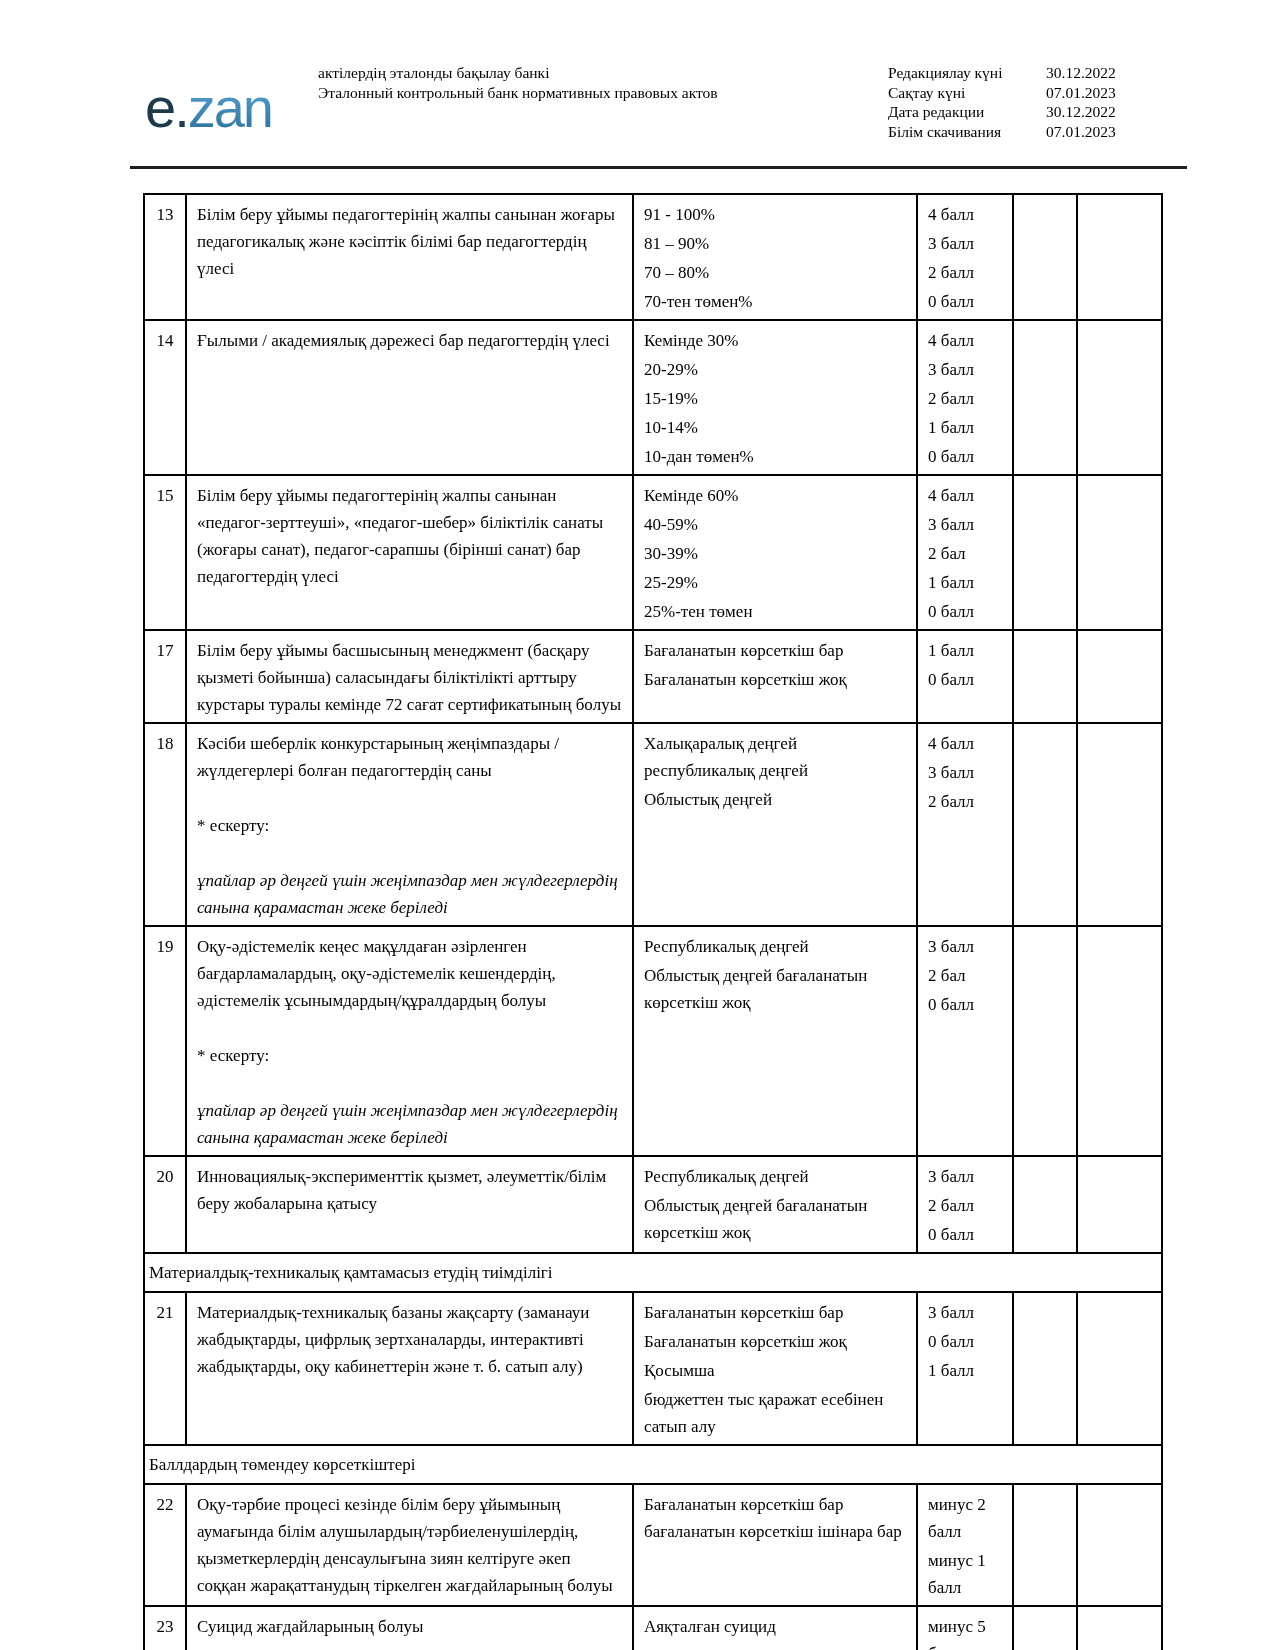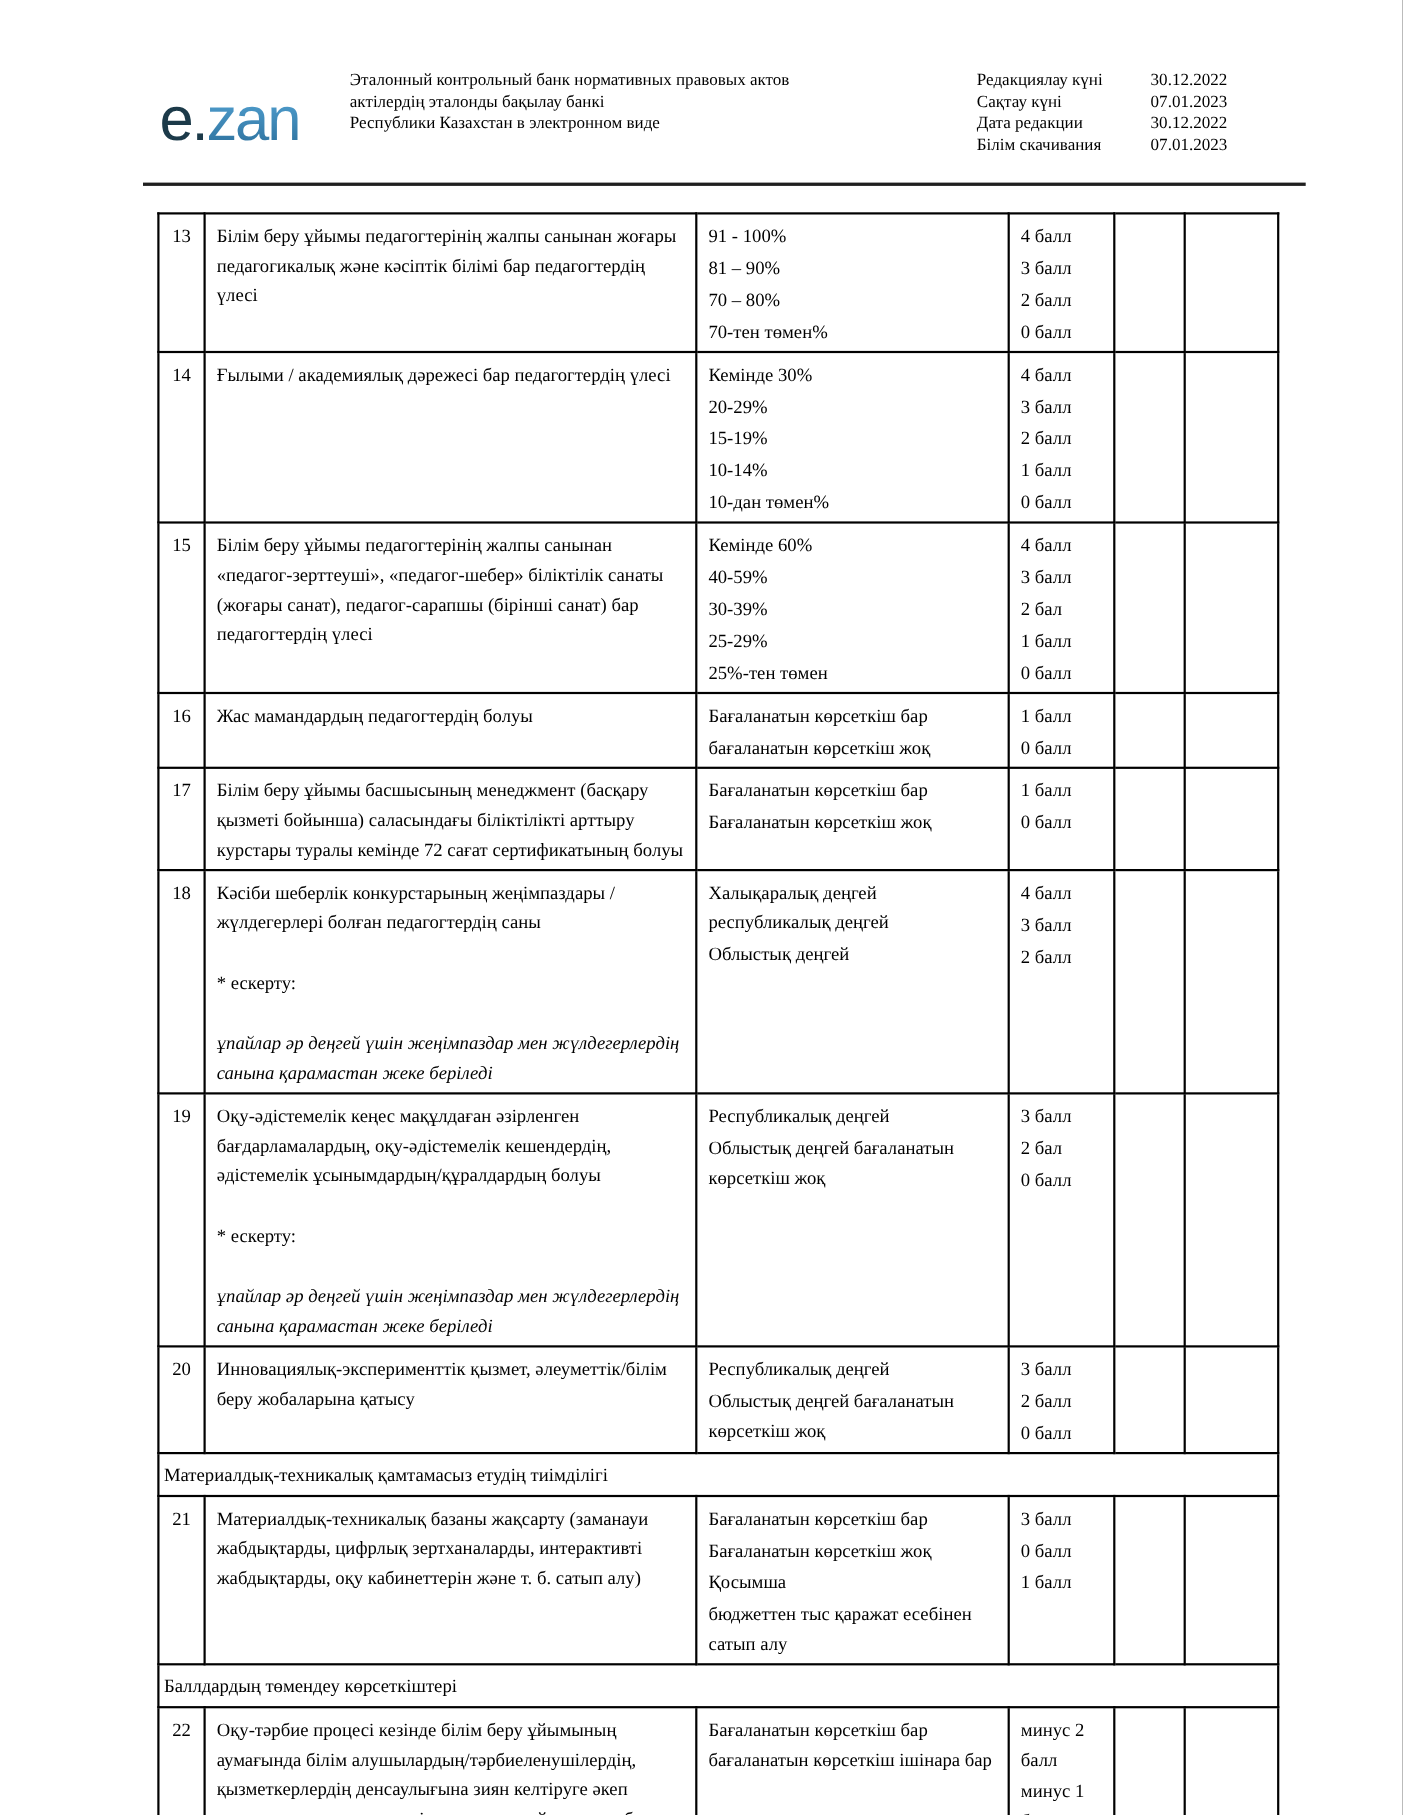--- a/index.html
+++ b/index.html
@@ -95,23 +95,22 @@
 </head>
 <body>
 
 <div class="page">
 
   <div class="logo">
     <span class="e">e.</span><span class="zan">zan</span>
   </div>
 
   <div class="org-block">
+    <div>актілердің эталонды бақылау банкі</div>
     <div>Эталонный контрольный банк нормативных правовых актов</div>
-    <div>актілердің эталонды бақылау банкі</div>
-    <div>Республики Казахстан в электронном виде</div>
   </div>
 
   <div class="dates-block">
     <div class="date-row">
       <span class="lbl">Редакциялау күні</span>
       <span class="val">30.12.2022</span>
     </div>
     <div class="date-row">
       <span class="lbl">Сақтау күні</span>
       <span class="val">07.01.2023</span>
@@ -197,36 +196,20 @@
               <p>4 балл</p>
               <p>3 балл</p>
               <p>2 бал</p>
               <p>1 балл</p>
               <p>0 балл</p>
             </td>
             <td></td>
             <td></td>
           </tr>
           <tr>
-            <td class="num">16</td>
-            <td>
-              <p>Жас мамандардың педагогтердің болуы</p>
-            </td>
-            <td>
-              <p>Бағаланатын көрсеткіш бар</p>
-              <p>бағаланатын көрсеткіш жоқ</p>
-            </td>
-            <td class="score">
-              <p>1 балл</p>
-              <p>0 балл</p>
-            </td>
-            <td></td>
-            <td></td>
-          </tr>
-          <tr>
             <td class="num">17</td>
             <td>
               <p>Білім беру ұйымы басшысының менеджмент (басқару қызметі бойынша) саласындағы біліктілікті арттыру курстары туралы кемінде 72 сағат сертификатының болуы</p>
             </td>
             <td>
               <p>Бағаланатын көрсеткіш бар</p>
               <p>Бағаланатын көрсеткіш жоқ</p>
             </td>
             <td class="score">
               <p>1 балл</p>

